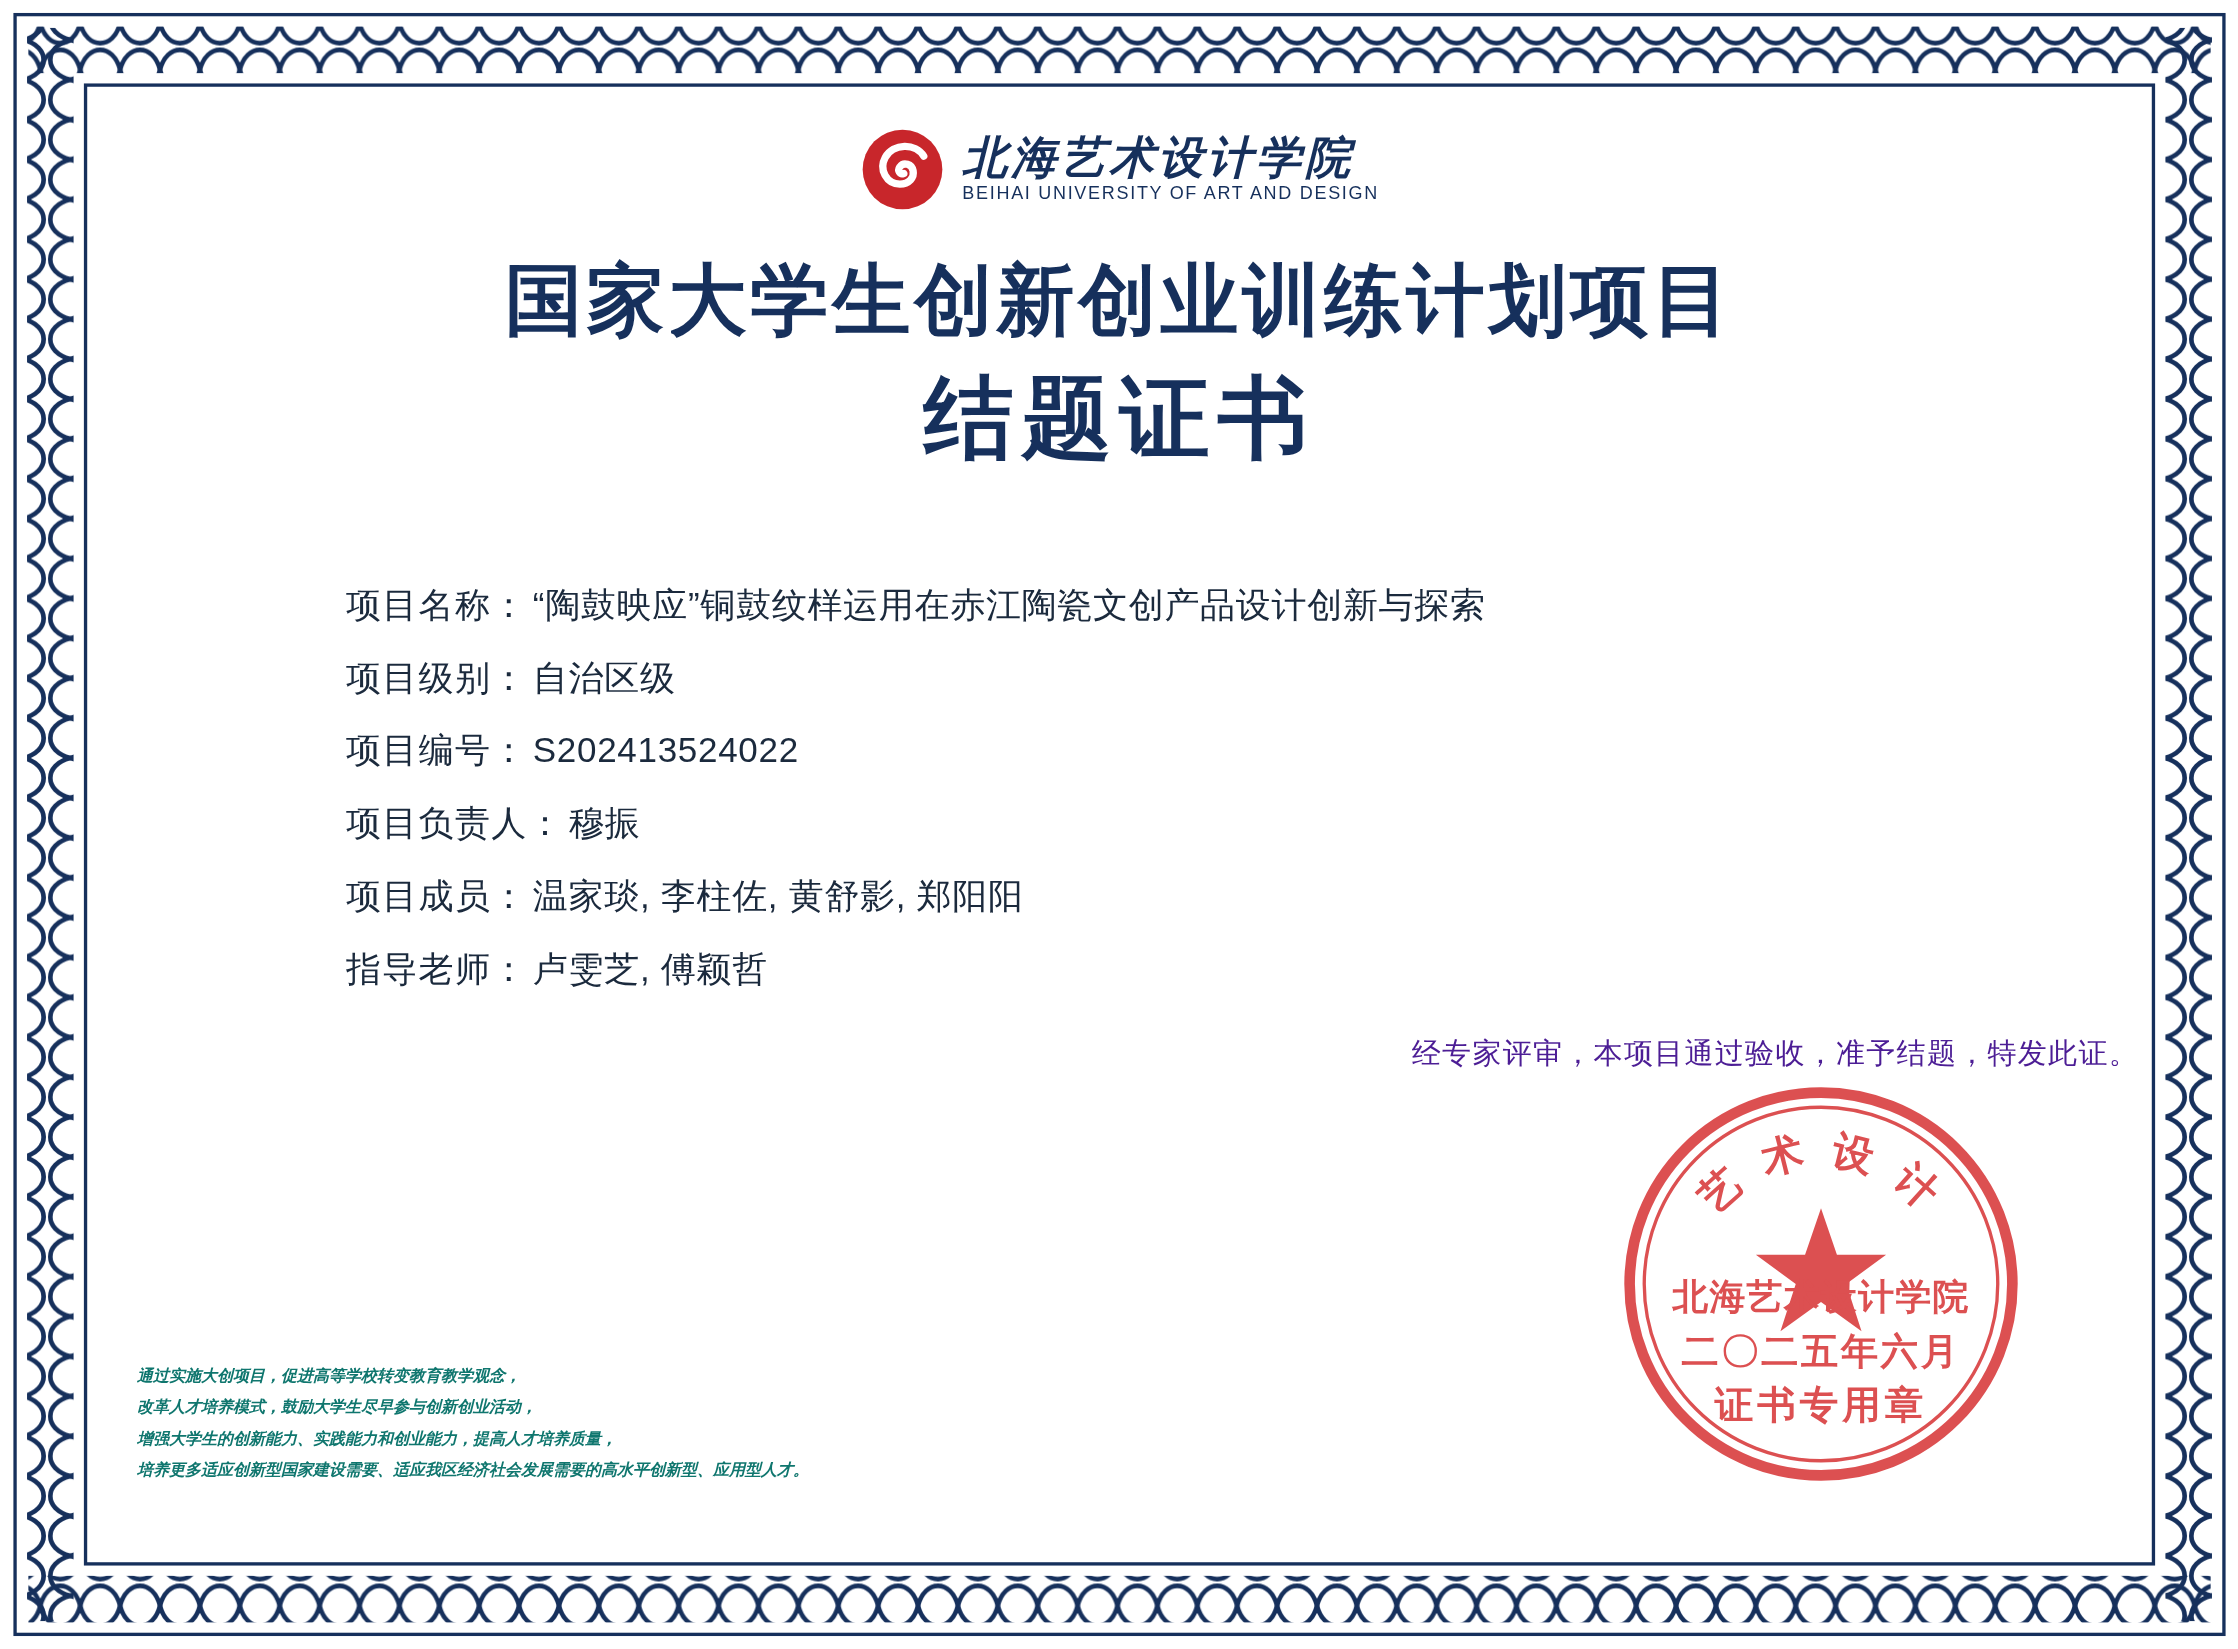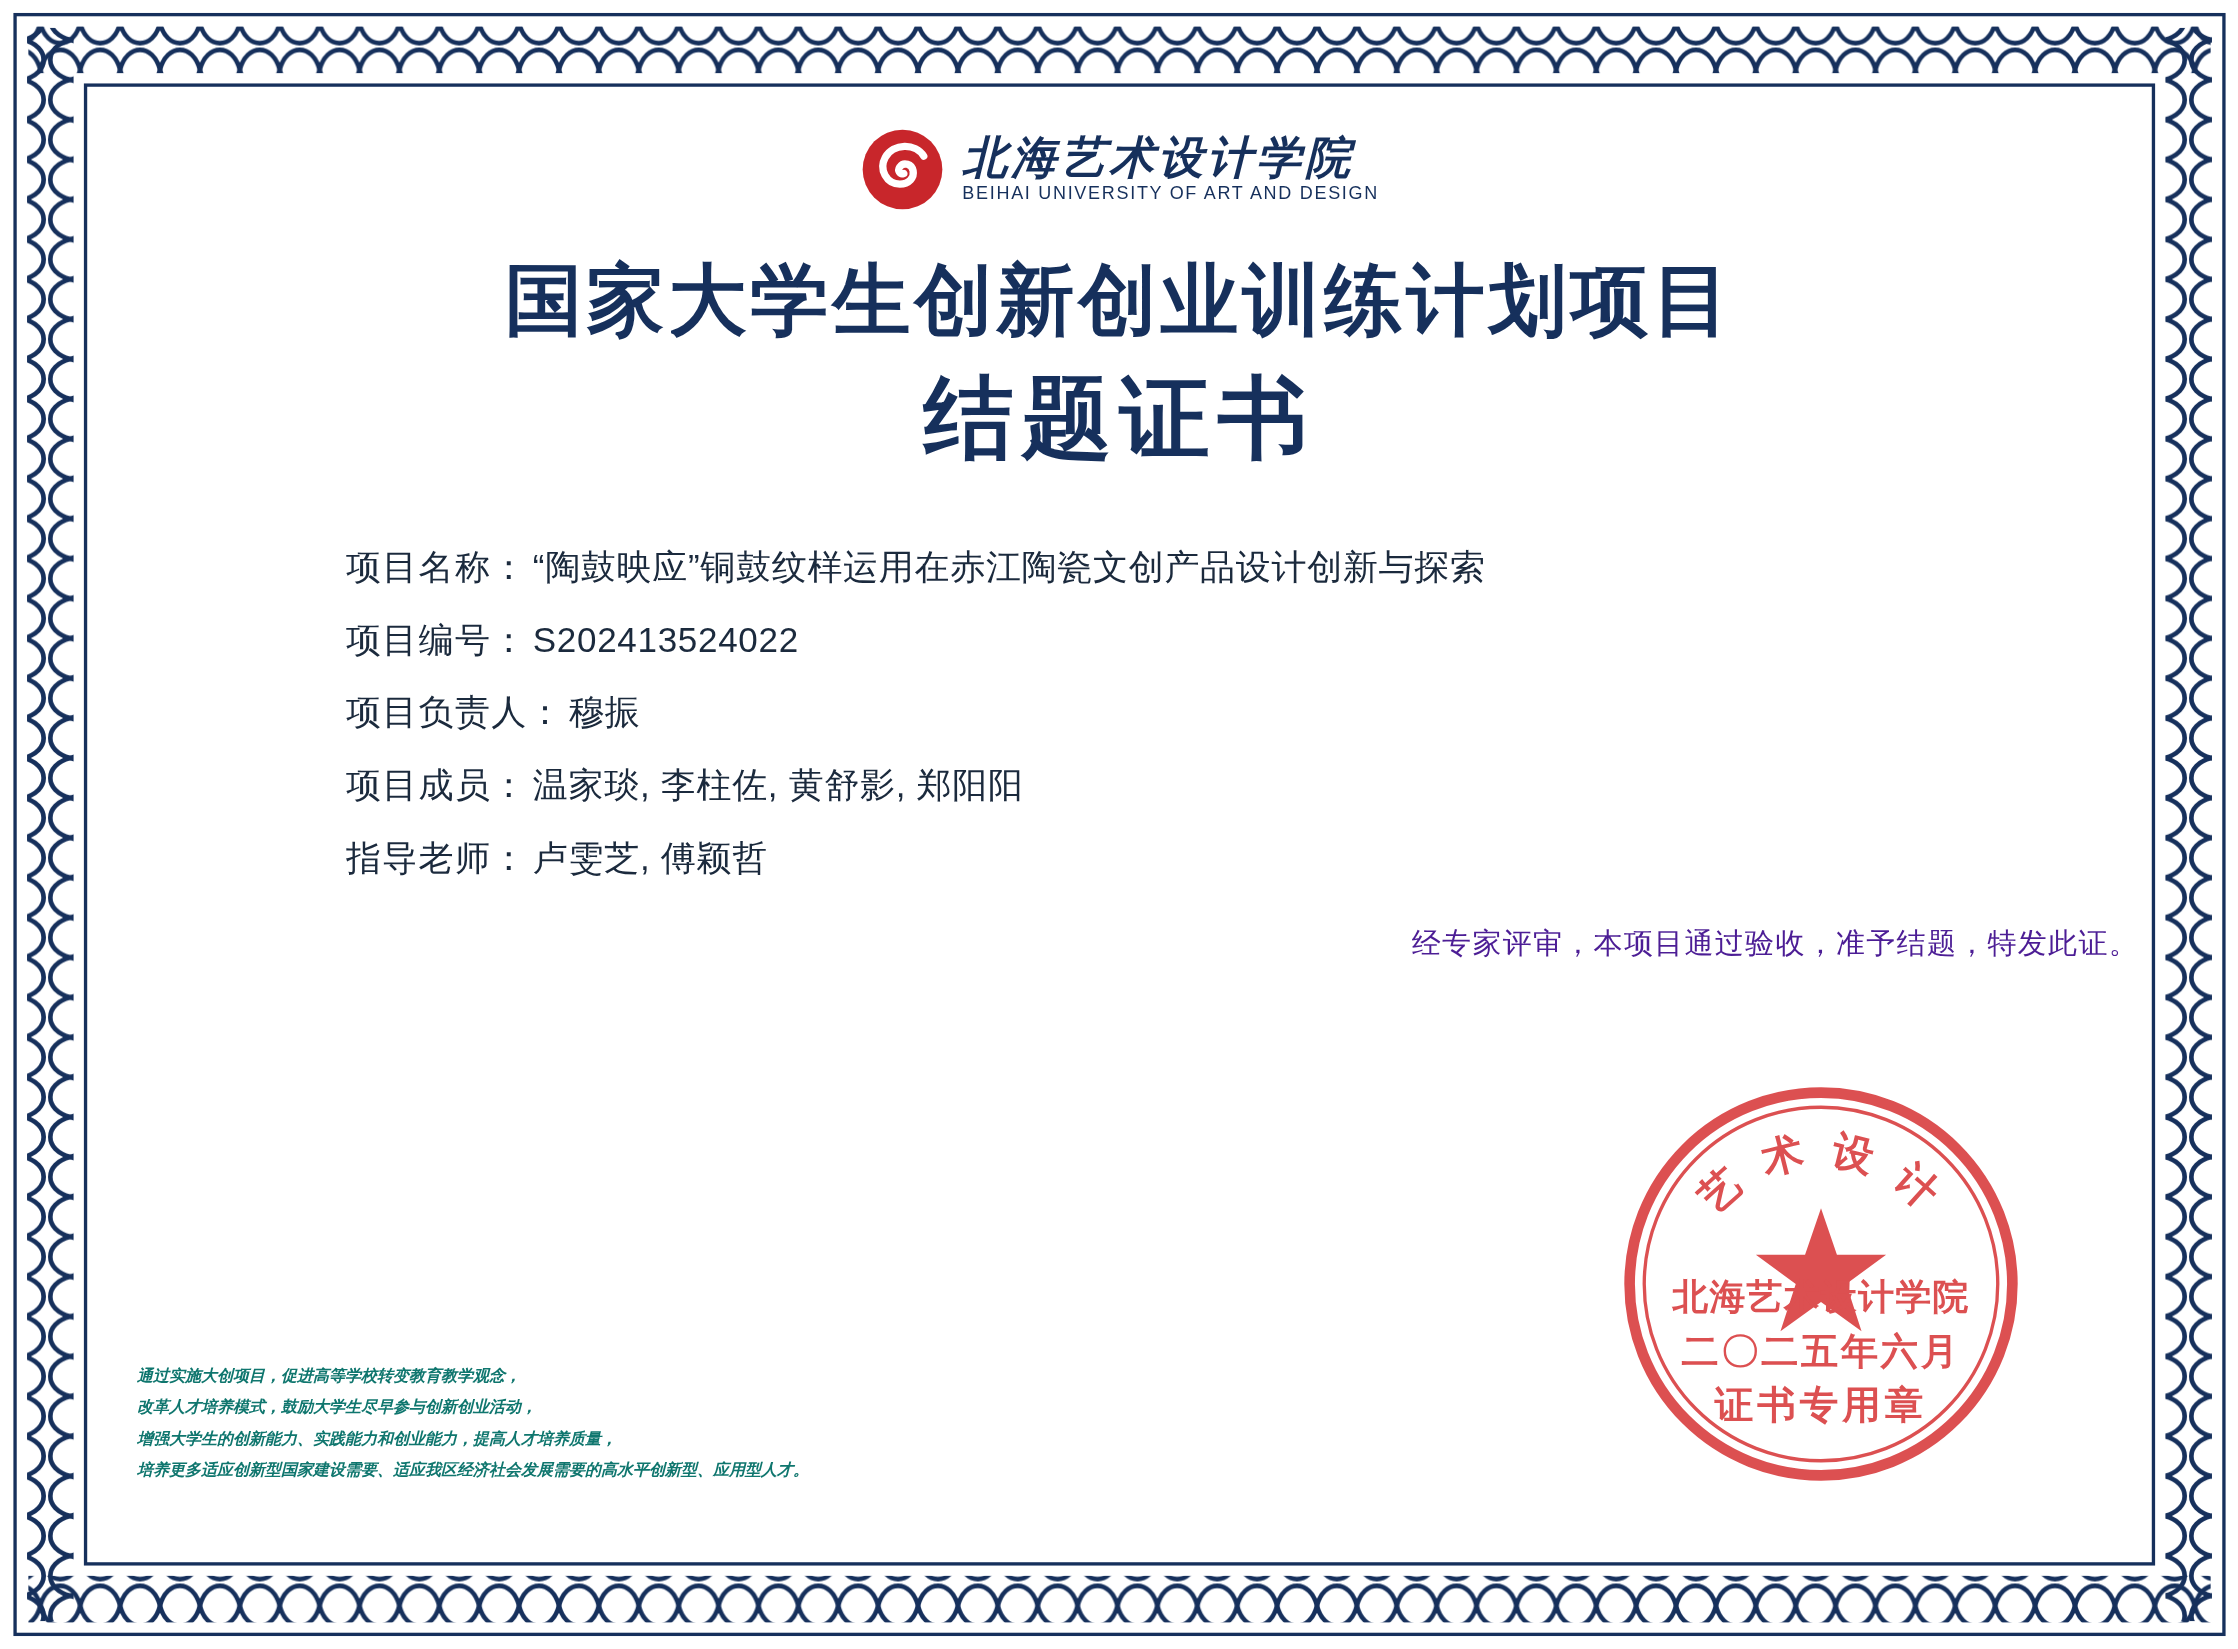--- a/index.html
+++ b/index.html
@@ -96,21 +96,21 @@
     font-family: "Liberation Serif", serif;
     font-weight: bold;
     font-size: 90px;
     letter-spacing: 8px;
     color: #16305c;
     line-height: 1.2;
   }
 
   
   .fields {
-    margin-top: 72px;
+    margin-top: 110px;
     padding-left: 246px;
     color: #1b2a3d;
   }
   .field-row {
     display: flex;
     align-items: baseline;
     margin-bottom: 29px;
     font-size: 35px;
     line-height: 1.25;
   }
@@ -207,20 +207,24 @@
     <div class="title-main">国家大学生创新创业训练计划项目</div>
     <div class="title-sub">结题证书</div>
 
     <div class="fields">
 
       <div class="field-row">
         <span class="field-label">项目名称：</span>
         <span class="field-value">“陶鼓映应”铜鼓纹样运用在赤江陶瓷文创产品设计创新与探索</span>
       </div>
 
+      <div class="field-row">
+        <span class="field-label">项目级别：</span>
+        <span class="field-value">自治区级</span>
+      </div>
 
       <div class="field-row">
         <span class="field-label">项目编号：</span>
         <span class="field-value">S202413524022</span>
       </div>
 
       <div class="field-row">
         <span class="field-label">项目负责人：</span>
         <span class="field-value">穆振</span>
       </div>

